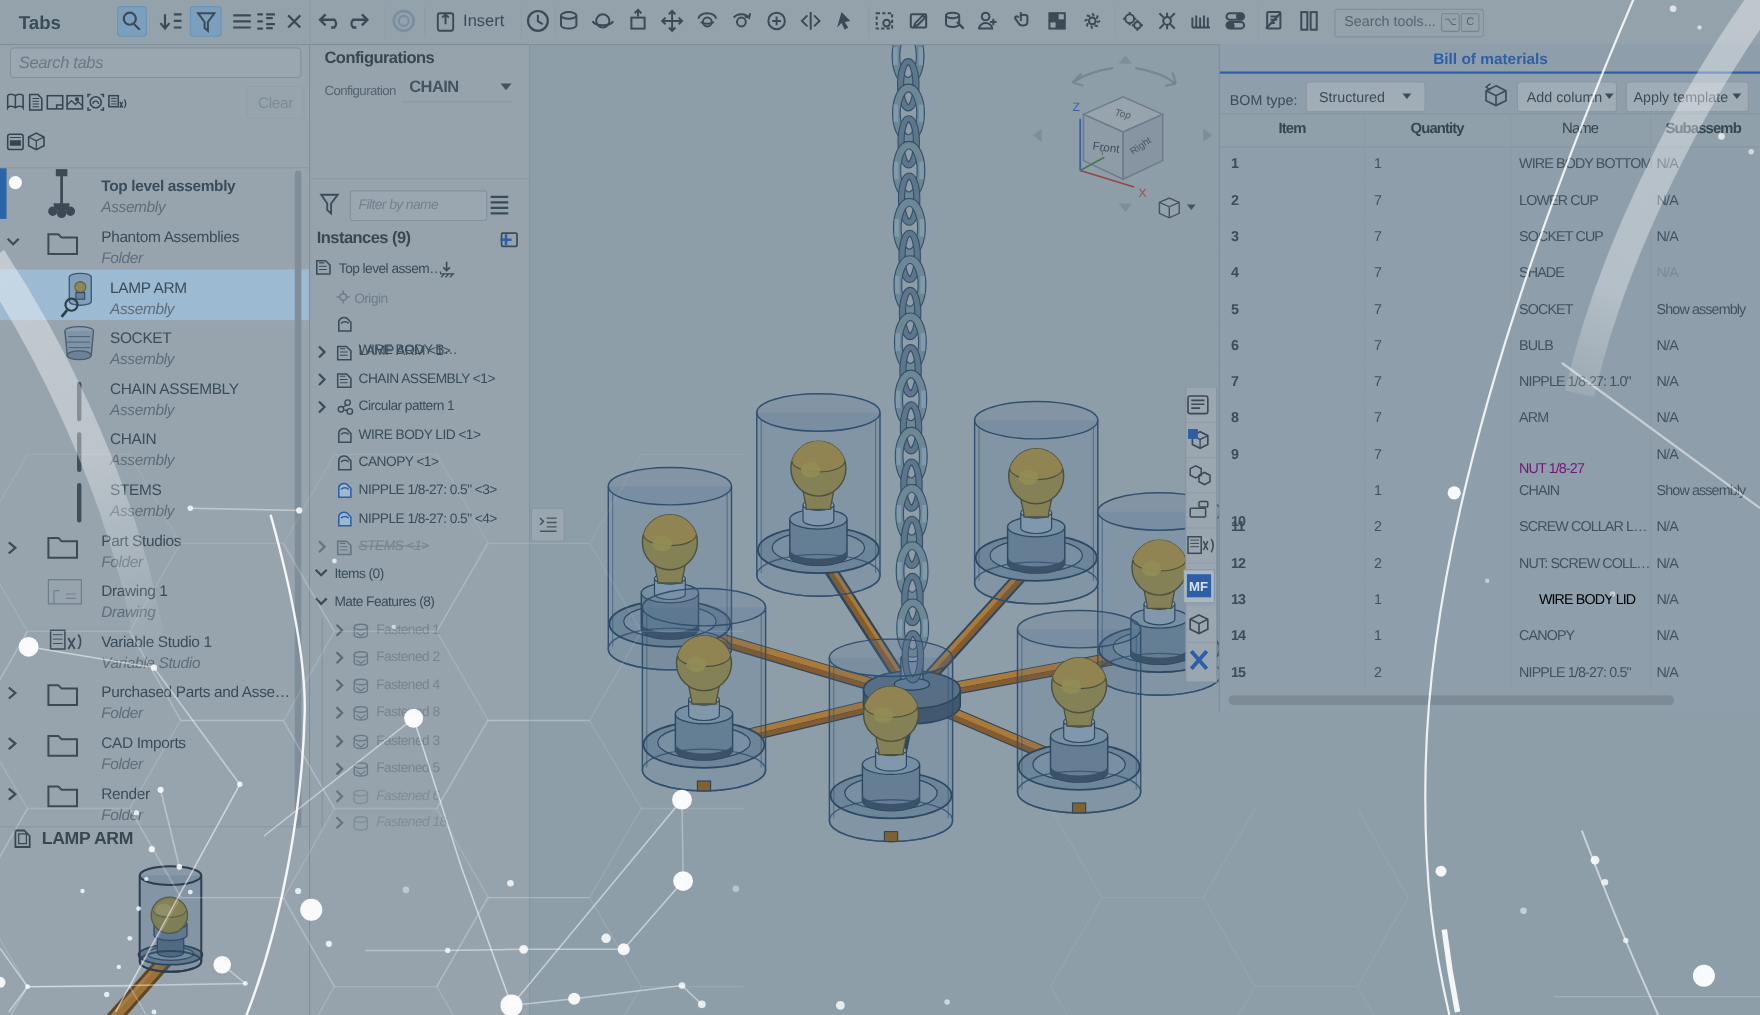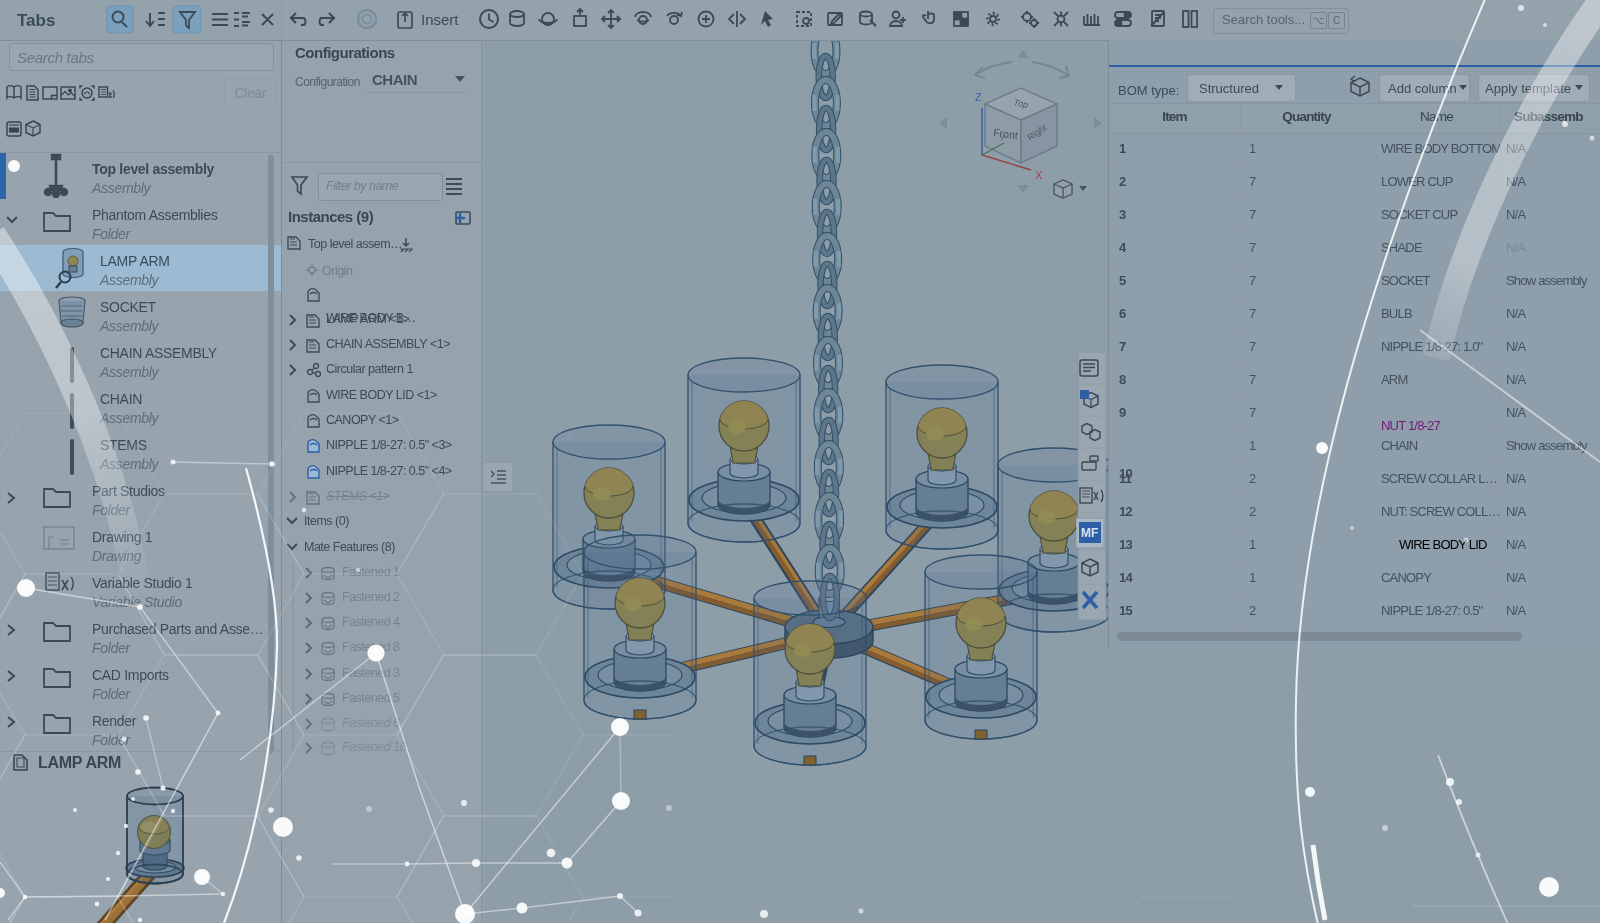--- a/index.html
+++ b/index.html
@@ -698,20 +698,21 @@
     <div class="abs" style="left:60px;top:590px;color:#76848f;">Fastened 2</div>
     <div class="abs" style="left:60px;top:615px;color:#76848f;">Fastened 4</div>
     <div class="abs" style="left:60px;top:640px;color:#76848f;">Fastened 8</div>
     <div class="abs" style="left:60px;top:666px;color:#76848f;">Fastened 3</div>
     <div class="abs" style="left:60px;top:691px;color:#76848f;">Fastened 5</div>
     <div class="abs ital" style="left:60px;top:716px;color:#7e8c97;">Fastened 6</div>
     <div class="abs ital" style="left:60px;top:740px;color:#7e8c97;">Fastened 18</div>
   </div>
 
   <div class="abs" id="bompanel" style="left:1108px;top:40px;width:492px;height:608px;background:#8e9eaa;border-left:1px solid #7f8e99;font-size:14px;white-space:nowrap;">
+    <div class="abs" style="left:0;top:0;width:492px;height:23px;text-align:center;color:#2d5fa6;font-weight:bold;font-size:14px;padding-top:5px;">Bill of materials</div>
     <div class="abs" style="left:0;top:25px;width:492px;height:2px;background:#2d5fa6;"></div>
 
     <div class="abs" style="left:9px;top:43px;color:#3a4c59;font-size:13px;">BOM type:</div>
     <div class="abs" style="left:78px;top:34px;width:107px;height:26px;border:1px solid #8a97a3;border-radius:3px;background:#a0acb6;"></div>
     <div class="abs" style="left:90px;top:41px;color:#3a4c59;font-size:13px;">Structured</div>
     <div class="abs" style="left:166px;top:45px;width:0;height:0;border-left:4px solid transparent;border-right:4px solid transparent;border-top:5px solid #3a4c59;"></div>
     <svg class="abs" id="bomicons" style="left:0;top:0;" width="492" height="64" viewBox="0 0 492 64">
         <g transform="translate(240,36)" stroke="#3d4a55" stroke-width="1.5" fill="none">
           <path d="M 11 2 l 9 4.5 v 9 l -9 4.5 -9 -4.5 v -9 Z"></path>
           <path d="M 2 6.5 l 9 4.5 9 -4.5 M 11 11 v 9"></path>

